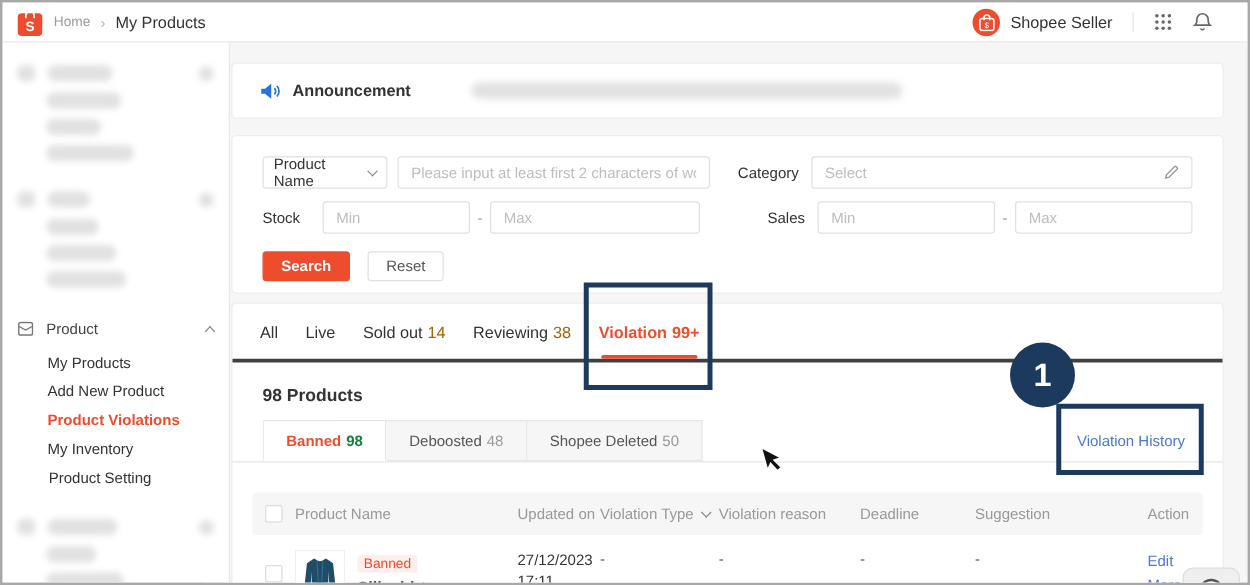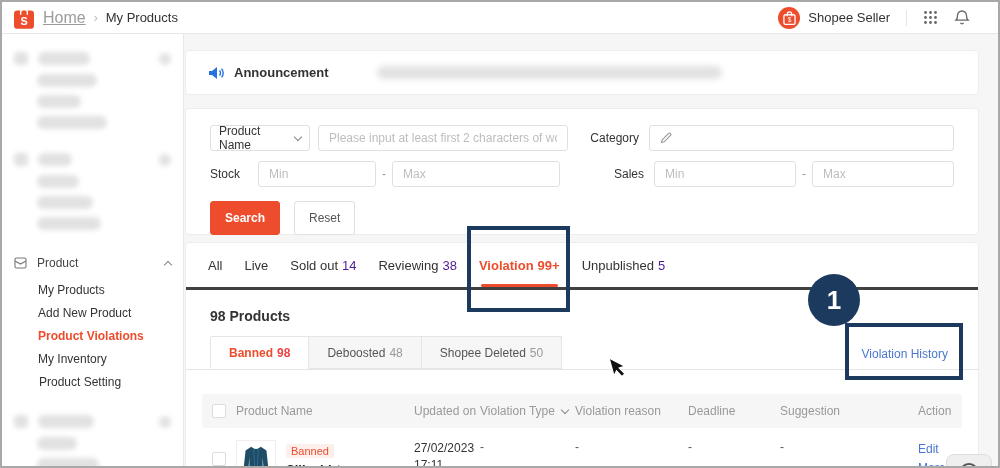--- a/index.html
+++ b/index.html
@@ -1,21 +1,21 @@
 <!DOCTYPE html>
 <html><head>
 <meta charset="utf-8">
 <style>
   * { margin:0; padding:0; box-sizing:border-box; }
   body { font-family:"Liberation Sans", sans-serif; background:#fff; }
   .screen { position:relative; width:1000px; height:468px; border:2px solid #a8a8a8; overflow:hidden; background:#f6f6f6; }
 
   
   .topbar { position:absolute; top:0; left:0; right:0; height:32px; background:#fff; border-bottom:1px solid #e8e8e8; display:flex; align-items:center; padding:0 12px; z-index:5; }
-  .crumb-home { color:#9b9b9b; font-size:16px; margin-left:9px;text-decoration:underline; }
+  .crumb-home { color:#9b9b9b; font-size:11px; margin-left:9px; }
   .crumb-sep { color:#bbb; font-size:12px; margin:0 8px; }
   .crumb-cur { color:#333; font-size:13px; }
   .topbar-right { margin-left:auto; display:flex; align-items:center; }
   .avatar { width:22px; height:22px; border-radius:50%; background:#ee4d2d; display:flex; align-items:center; justify-content:center; }
   .account-name { font-size:13px; color:#333; margin-left:8px; }
   .top-div { width:1px; height:16px; background:#e5e5e5; margin:0 16px; }
   .icon-btn { display:flex; align-items:center; justify-content:center; margin-right:16px; cursor:pointer; }
   .edu-pill { border:1px solid #d9d9d9; border-radius:12px; height:22px; padding:0 12px; font-size:11px; color:#555; display:flex; align-items:center; background:#fff; }
 
   
@@ -44,39 +44,39 @@
   .frow { display:flex; align-items:center; margin-bottom:10px; }
   .fselect { width:100px; height:26px; border:1px solid #e0e0e0; border-radius:3px; display:flex; align-items:center; padding:0 8px; font-size:12px; color:#333; background:#fff; justify-content:space-between; cursor:pointer; }
   .finput { height:26px; border:1px solid #e0e0e0; border-radius:3px; padding:0 10px; font-size:12px; color:#333; background:#fff; outline:none; font-family:"Liberation Sans", sans-serif; }
   .finput::placeholder { color:#bdbdbd; }
   .kw-input { width:250px; margin-left:8px; }
   .flabel { font-size:12px; color:#333; }
   .rgt { margin-left:auto; display:flex; align-items:center; }
   .cat-box { width:305px; height:26px; border:1px solid #e0e0e0; border-radius:3px; background:#fff; display:flex; align-items:center; padding:0 10px; margin-left:10px; cursor:pointer; }
   .cat-box .ph { font-size:12px; color:#bdbdbd; flex:1; }
   .dash { color:#999; font-size:12px; margin:0 6px; }
-  .btn { height:34px; border-radius:3px; font-size:12px; display:inline-flex; align-items:center; padding:0 14px; cursor:pointer; }
+  .btn { height:24px; border-radius:3px; font-size:12px; display:inline-flex; align-items:center; padding:0 14px; cursor:pointer; }
   .btn-search { background:#ee4d2d; color:#fff; border:1px solid #ee4d2d; font-weight:bold; }
   .btn-reset { background:#fff; color:#555; border:1px solid #e0e0e0; margin-left:14px; }
 
   .content-card { margin-top:7px; height:260px; border-radius:4px 4px 0 0; }
   .tabs-row { display:flex; align-items:center; height:47px; padding:0 0 0 22px; border-bottom:3px solid #404040; }
   .tab { position:relative; height:47px; display:flex; align-items:center; margin-right:22px; font-size:13px; color:#333; cursor:pointer; white-space:nowrap; }
-  .tab .cnt { color:#4c1d95; margin-left:4px; }
+  .tab .cnt { color:#a16207; margin-left:4px; }
   .tab.active { color:#ee4d2d; font-weight:bold; }
   .tab.active .cnt { color:#ee4d2d; }
   .tab.active::after { content:""; position:absolute; left:2px; right:2px; bottom:2px; height:3px; background:#ee4d2d; border-radius:2px; }
 
   .prod-head { font-size:14px; font-weight:bold; color:#333; padding:18px 24px 0 24px; }
   .subtab-wrap { position:relative; margin-top:12px; padding-left:24px; border-bottom:1px solid #e5e5e5; display:flex; align-items:flex-end; height:34px; }
   .subtab { height:33px; display:flex; align-items:center; padding:0 18px; font-size:12px; color:#555; background:#f6f6f6; border:1px solid #e5e5e5; border-left:none; cursor:pointer; white-space:nowrap; }
   .subtab:first-of-type { border-left:1px solid #e5e5e5; border-radius:2px 0 0 0; }
   .subtab .cnt { color:#999; margin-left:4px; }
   .subtab.active { background:#fff; border-bottom:1px solid #fff; color:#ee4d2d; font-weight:bold; }
-  .subtab.active .cnt { color:#ef4444;text-align:center; }
+  .subtab.active .cnt { color:#15803d;text-align:center; }
   .vh-wrap { position:absolute; right:30px; top:8px; }
   .vh-link { font-size:12px; color:#4a77d0; cursor:pointer; }
 
   .table { margin:24px 16px 0 16px; }
   .thead { display:flex; align-items:center; height:34px; background:#f6f6f6; border-radius:3px; font-size:12px; color:#999; }
   .trow { display:flex; align-items:flex-start; padding-top:12px; font-size:12px; color:#555; }
   .col-cb { width:34px; display:flex; justify-content:center; align-items:center; }
   .col-name { width:178px; display:flex; align-items:center; }
   .col-upd { width:66px; }
   .col-type { width:95px; display:flex; align-items:center; }
@@ -213,20 +213,21 @@
     <div class="card filter-card">
       <div class="frow">
         <div class="fselect">
           <span>Product Name</span>
           <span class="chev down"></span>
         </div>
         <input class="finput kw-input" placeholder="Please input at least first 2 characters of word" style="">
         <div class="rgt">
           <span class="flabel">Category</span>
           <div class="cat-box">
+            <span class="ph">Select</span>
             <span style="display:flex;">
               <svg width="12" height="12" viewBox="0 0 12 12" fill="none" stroke="#999" stroke-width="1.1">
                   <path d="M1.5 10.5 L2.2 7.8 L8.6 1.4 a1 1 0 0 1 1.4 0 l0.6 0.6 a1 1 0 0 1 0 1.4 L4.2 9.8 Z"></path>
                 </svg>
             </span>
           </div>
         </div>
       </div>
       <div class="frow">
         <span class="flabel" style="width:48px;">Stock</span>
@@ -260,24 +261,20 @@
           </span>
         <span class="tab">
             <span>Reviewing</span>
             <span class="cnt">38</span>
           </span>
         <span class="tab active">
           <span>Violation</span>
             <span class="cnt">99+</span>
           <span class="anno anno-tab"></span>
         </span>
-        <span class="tab">
-            <span>Unpublished</span>
-            <span class="cnt">5</span>
-          </span>
       </div>
 
       <div class="prod-head">98 Products</div>
 
       <div class="subtab-wrap">
         <span class="subtab active">
             <span>Banned</span>
             <span class="cnt">98</span>
           </span>
         <span class="subtab">
@@ -321,21 +318,21 @@
                   <path d="M15 6 L9 10 L7 29 L12 30 L13 17 L13 34 L27 34 L27 17 L28 30 L33 29 L31 10 L25 6 L23.5 7 a4.5 3.6 0 0 1 -7 0 Z" fill="#1f4d68"></path>
                   <path d="M17.5 8 L19 32 M22.5 8 L21 32" stroke="#2e6b8d" stroke-width="1" fill="none"></path>
                 </svg>
             </span>
             <span class="pinfo">
               <span class="badge-banned">Banned</span>
               <div class="pname">Silk shirt</div>
             </span>
           </span>
           <span class="col-upd">
-            <div class="upd-date">27/02/2023</div>
+            <div class="upd-date">27/12/2023</div>
             <div class="upd-time">17:11</div>
           </span>
           <span class="col-type" style="align-items:flex-start;">-</span>
           <span class="col-reason">-</span>
           <span class="col-dead">-</span>
           <span class="col-sugg">-</span>
           <span class="col-act">
             <div class="act-link">Edit</div>
             <div class="act-link">More</div>
           </span>

